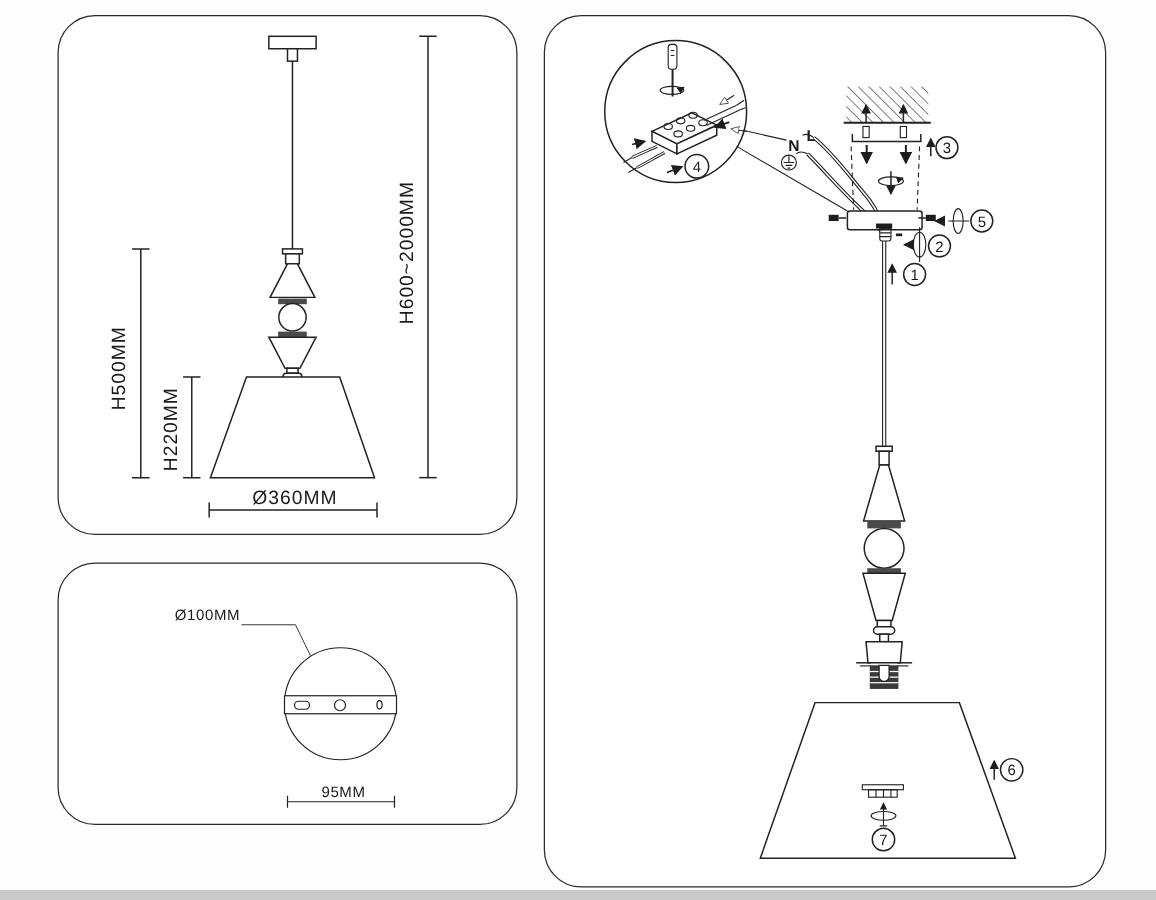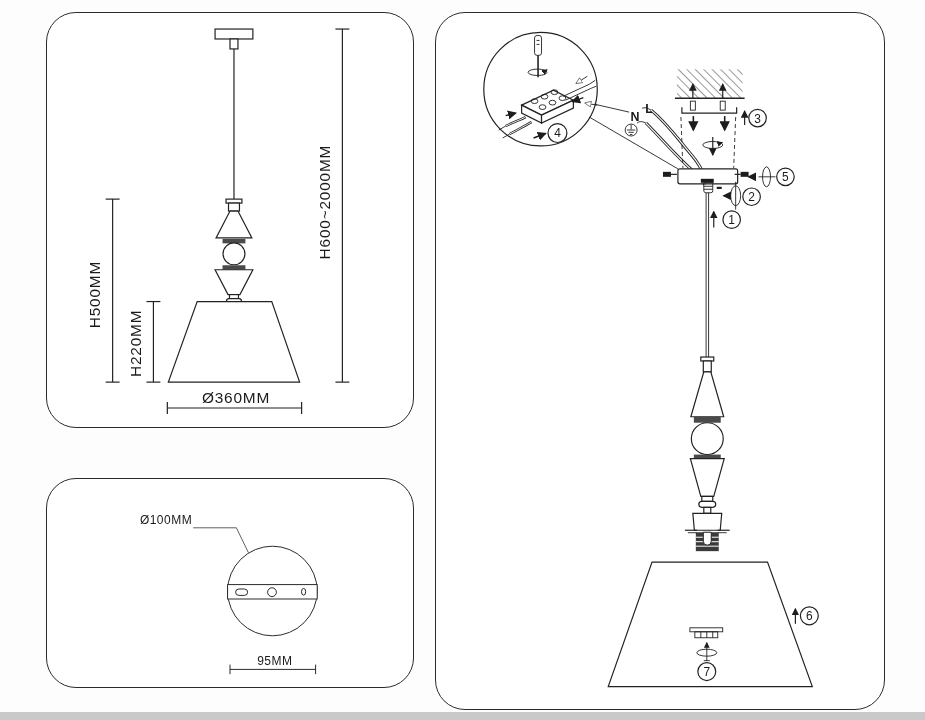--- a/index.html
+++ b/index.html
@@ -1,21 +1,21 @@
 <!DOCTYPE html>
 <html><head>
 <meta charset="utf-8">
 <style>
   html,body{margin:0;padding:0;background:#ffffff;}
   #screen{position:relative;width:925px;height:720px;background:#fdfdfd;overflow:hidden;
           font-family:"Liberation Sans",sans-serif;}
   .panel{position:absolute;background:#ffffff;border:1.6px solid #2b2b2b;border-radius:30px;box-sizing:border-box;}
   .panel svg{position:absolute;left:0;top:0;width:100%;height:100%;}
   #panel-dimensions{left:46px;top:12px;width:368px;height:416px;}
-  #panel-canopy{left:46px;top:450px;width:368px;height:210px;margin-top:28px;}
+  #panel-canopy{left:46px;top:450px;width:368px;height:210px;}
   #panel-assembly{left:435px;top:12px;width:450px;height:698px;}
   #footer-strip{position:absolute;left:0;bottom:0;width:100%;height:8px;background:#c9c9c9;}
   text{fill:#1a1a1a;}
   .dim-text{font-size:15.5px;letter-spacing:0.8px;}
   .small-dim-text{font-size:15px;letter-spacing:0.6px;}
   .wire-label{font-size:12.5px;font-weight:bold;}
   .callout-num{font-size:12px;}
   .ln{stroke:#222;stroke-width:1.2;fill:none;}
   .thin{stroke:#222;stroke-width:0.9;fill:none;}
   .shape{stroke:#222;stroke-width:1.2;fill:#ffffff;}

